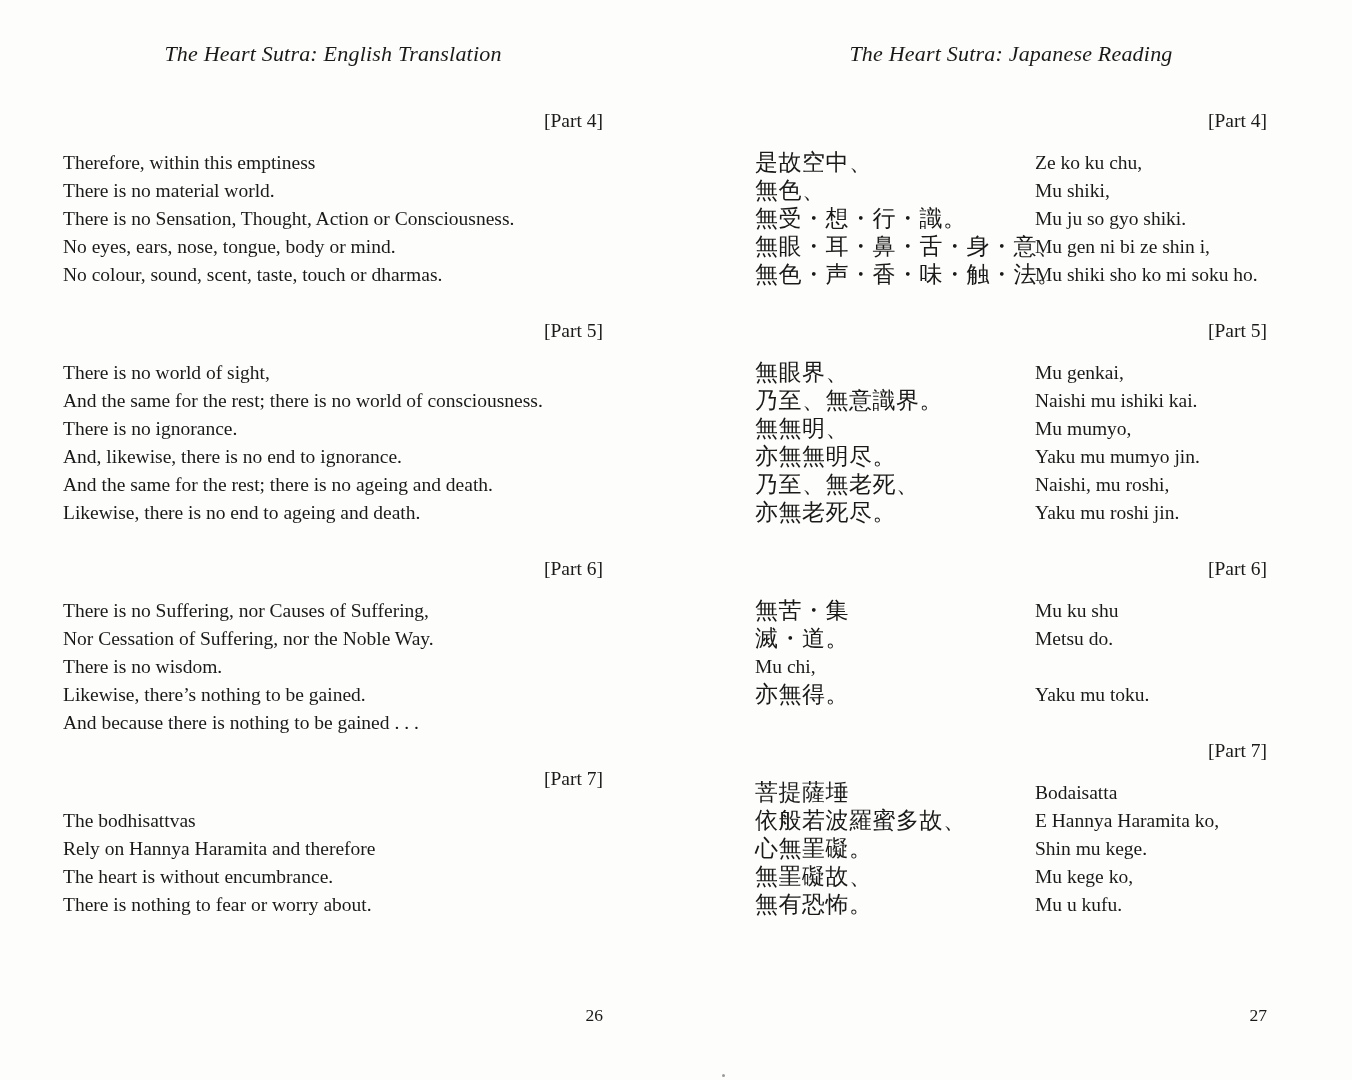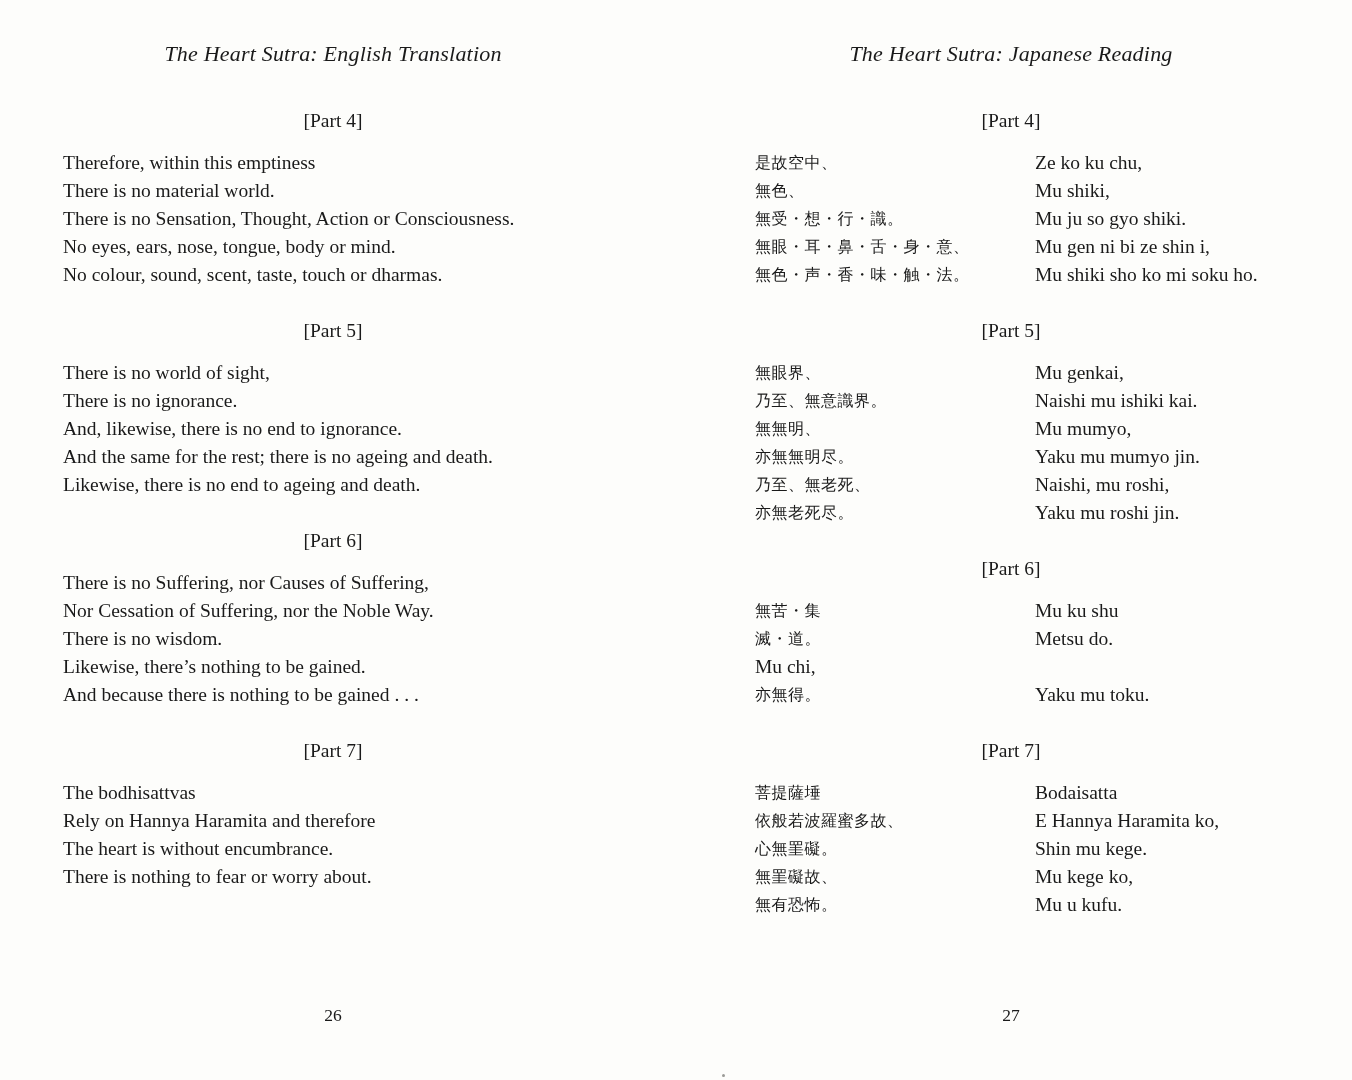--- a/index.html
+++ b/index.html
@@ -40,48 +40,48 @@
     font-style: italic;
     font-size: 22px;
     letter-spacing: 0.2px;
     white-space: nowrap;
   }
   .section { margin-top: 28px; }
   .section.first { margin-top: 39px; }
   .part-label {
     height: 28px;
     line-height: 28px;
-    text-align: center;
+    text-align: right;
     font-size: 19.5px;
     margin-bottom: 14px;
   }
   .line {
     height: 28px;
     line-height: 28px;
     font-size: 19.5px;
     white-space: nowrap;
   }
   .jp-row { display: flex; }
   .jp-cell {
     width: 280px;
     flex: 0 0 280px;
-    font-size: 16px;
+    font-size: 23px;
     letter-spacing: 0.5px;
   }
   .ro-cell {
     flex: 1;
   }
   .it { }
 
   .page-number {
     position: absolute;
     top: 1001px;
     height: 28px;
     line-height: 28px;
-    text-align: center;
+    text-align: right;
     font-size: 17.5px;
   }
   .page-left .page-number  { left: 63px; width: 540px; }
   .page-right .page-number { left: 79px; width: 512px; }
 
   .speck {
     position: absolute;
     left: 722px;
     top: 1074px;
     width: 3px;
@@ -103,20 +103,21 @@
             <div class="part-label">[Part 4]</div>
             <div class="line">Therefore, within this emptiness</div>
             <div class="line">There is no material world.</div>
             <div class="line">There is no Sensation, Thought, Action or Consciousness.</div>
             <div class="line">No eyes, ears, nose, tongue, body or mind.</div>
             <div class="line">No colour, sound, scent, taste, touch or <span class="it">dharmas</span>.</div>
           </div>
           <div class="section">
             <div class="part-label">[Part 5]</div>
             <div class="line">There is no world of sight,</div>
+            <div class="line">And the same for the rest; there is no world of consciousness.</div>
             <div class="line">There is no ignorance.</div>
             <div class="line">And, likewise, there is no end to ignorance.</div>
             <div class="line">And the same for the rest; there is no ageing and death.</div>
             <div class="line">Likewise, there is no end to ageing and death.</div>
           </div>
           <div class="section">
             <div class="part-label">[Part 6]</div>
             <div class="line">There is no Suffering, nor Causes of Suffering,</div>
             <div class="line">Nor Cessation of Suffering, nor the Noble Way.</div>
             <div class="line">There is no wisdom.</div>

